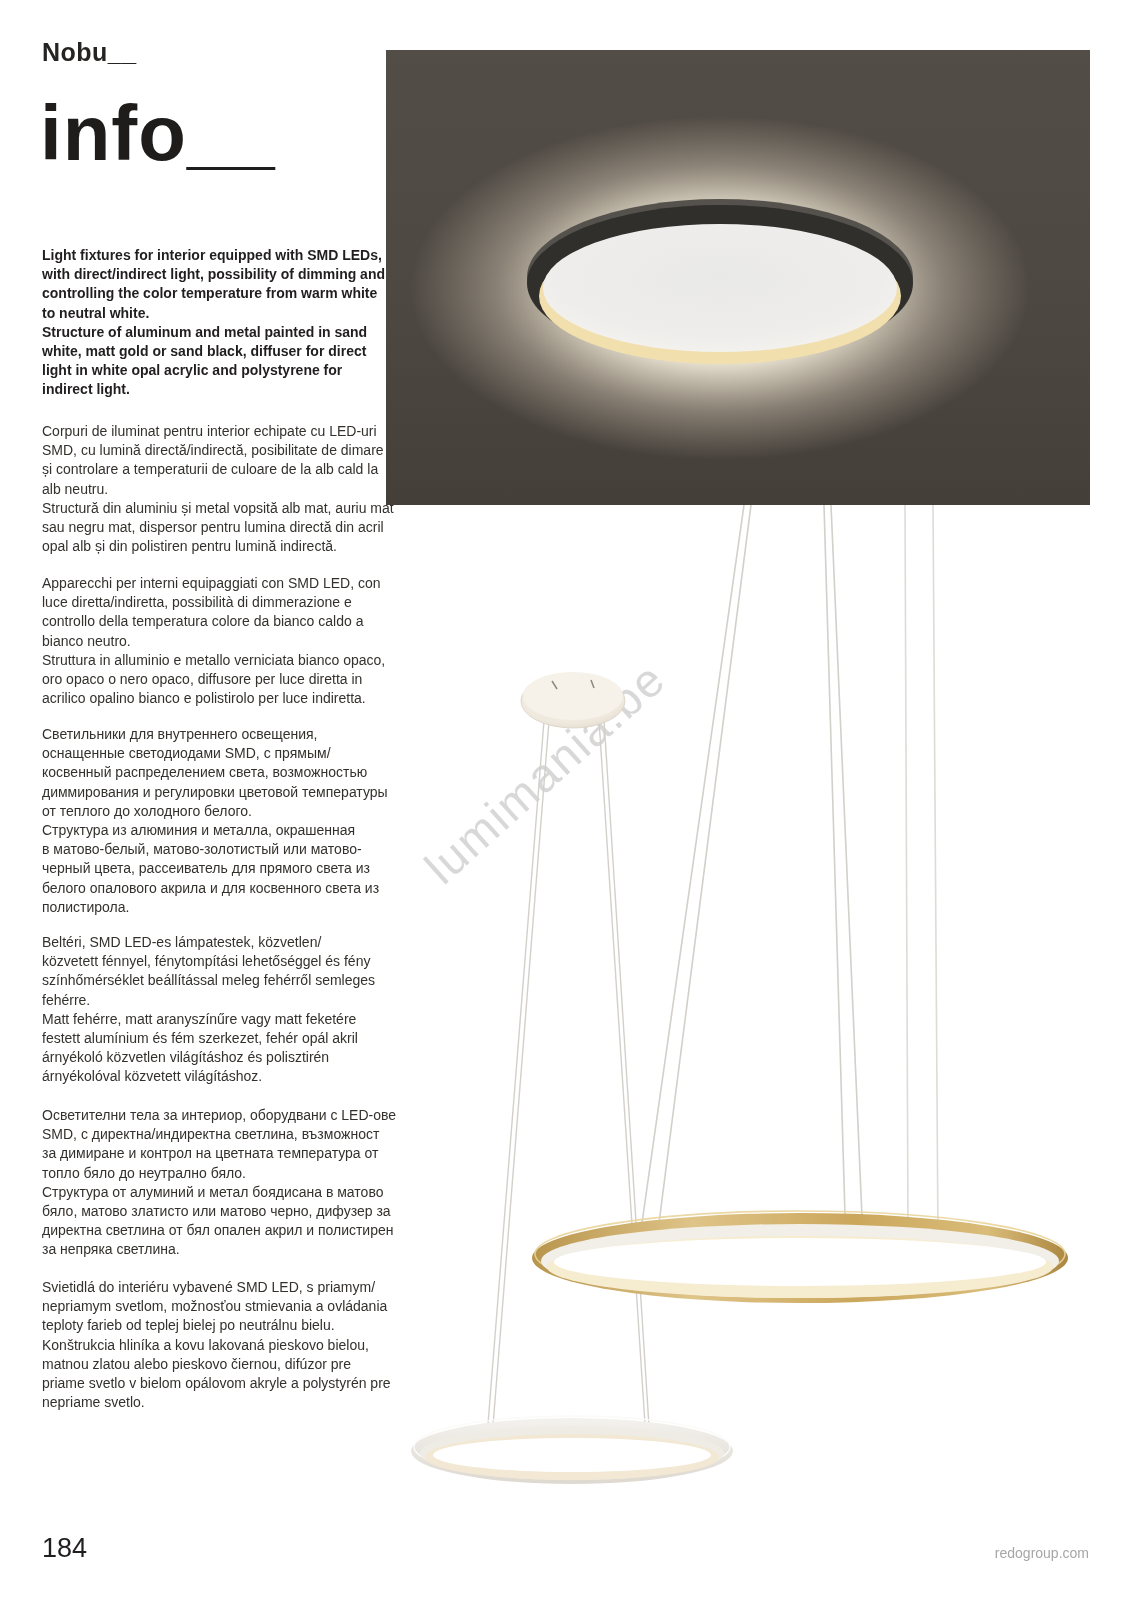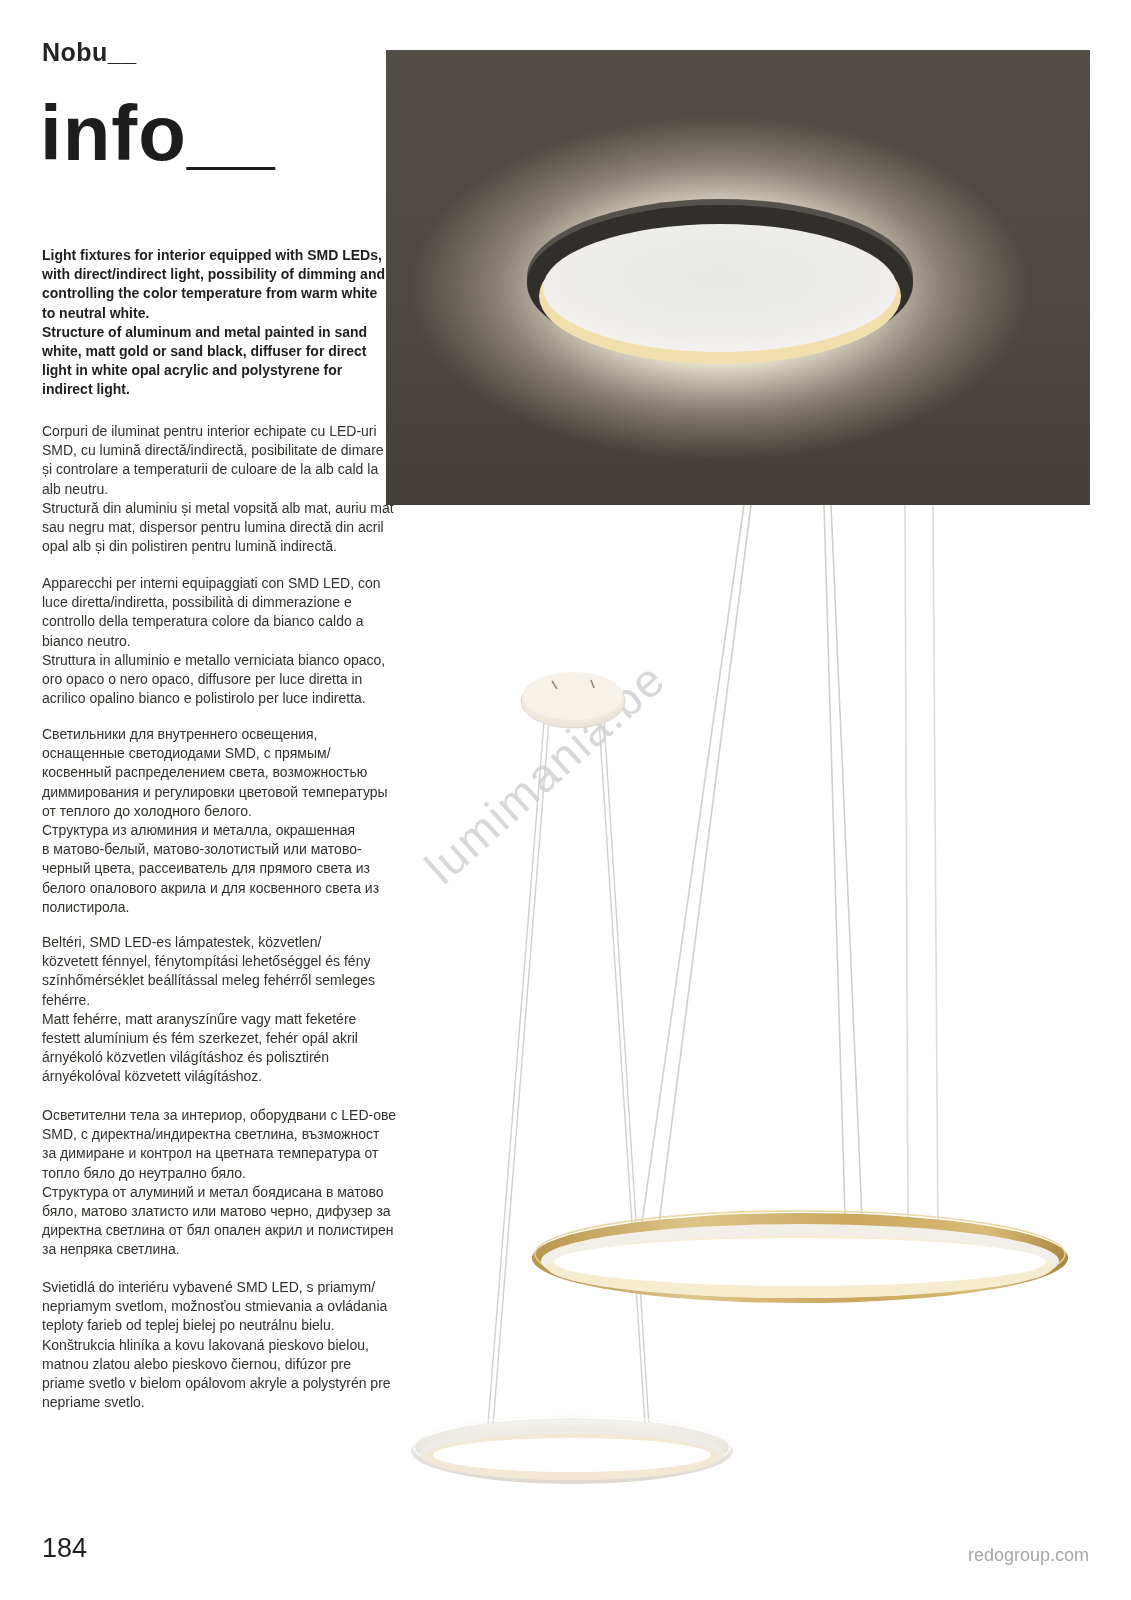--- a/index.html
+++ b/index.html
@@ -35,21 +35,21 @@
   .photo-pendant{
     position:absolute;left:386px;top:505px;width:745px;height:1020px;
     overflow:hidden;
   }
   .page-number{
     position:absolute;left:42px;top:1533px;
     font-size:27px;font-weight:500;color:#211e1f;text-align:center;
   }
   .website{
     position:absolute;right:42px;top:1545px;
-    font-size:18px;color:#a6a6a6;
+    font-size:14px;color:#a6a6a6;
   }
   svg{display:block;}
 </style>
 </head>
 <body>
 
 <div class="page">
 
   <div class="brand">Nobu__</div>
   <h1 class="title">info__</h1>

